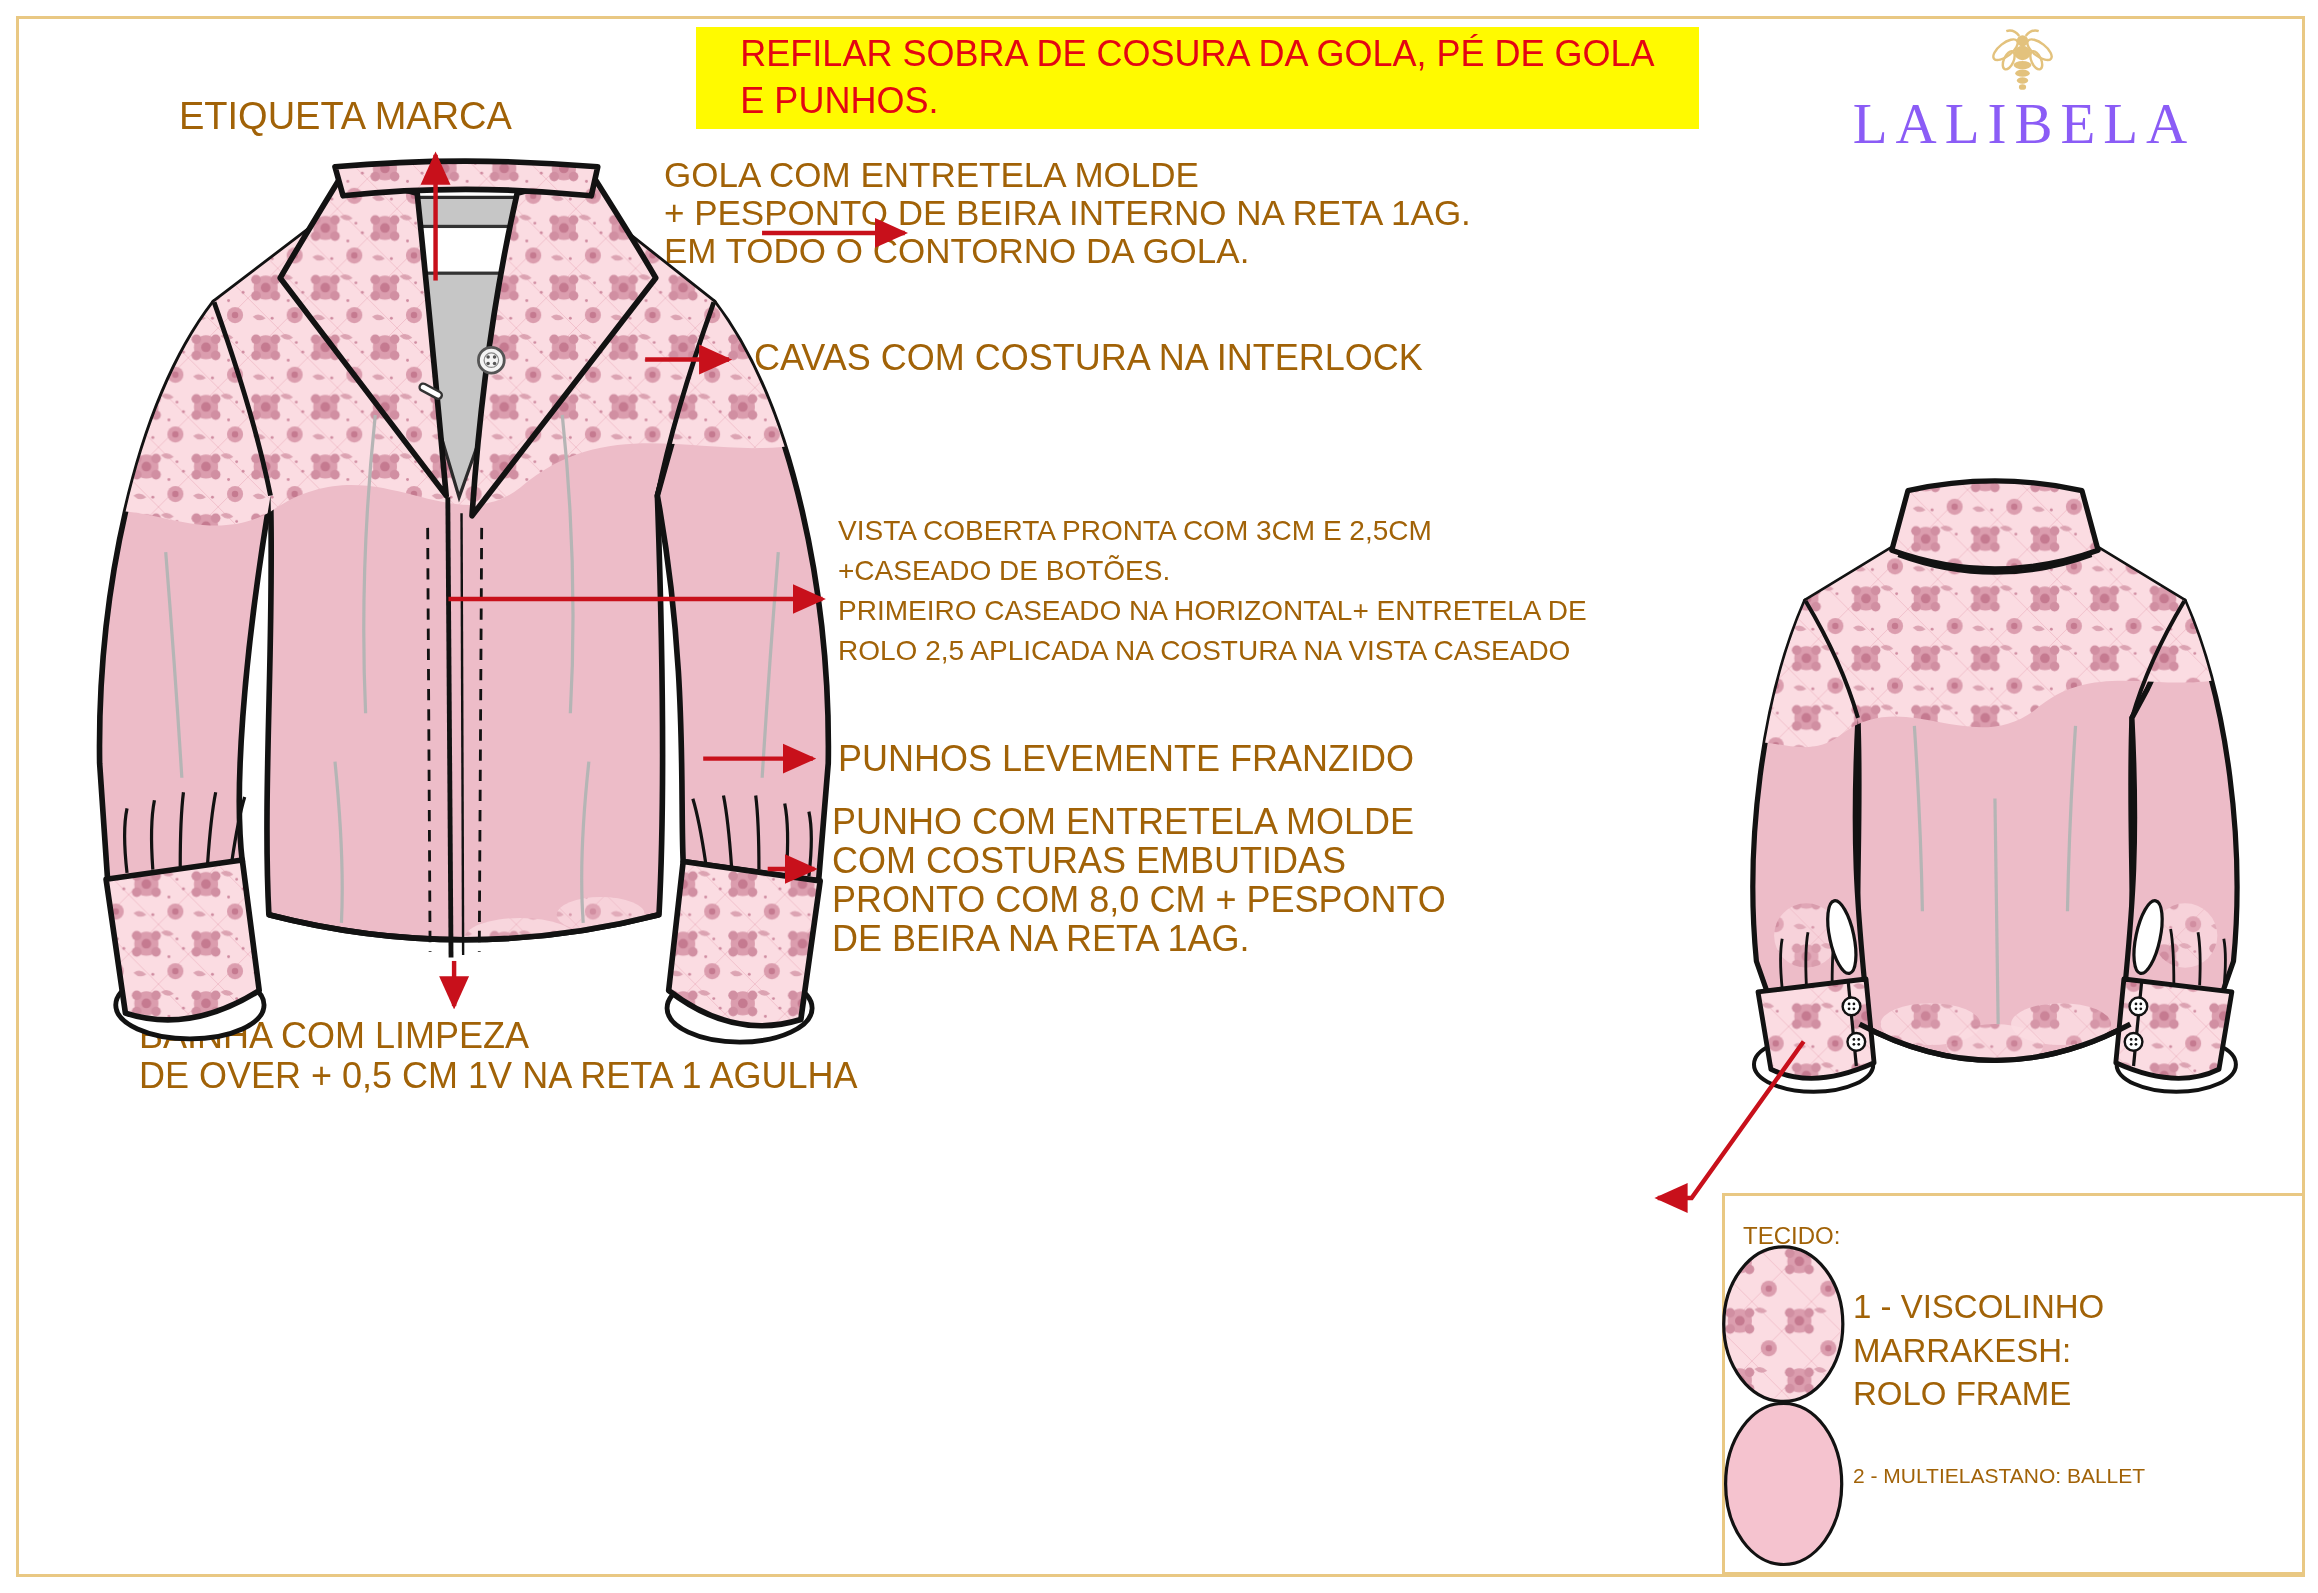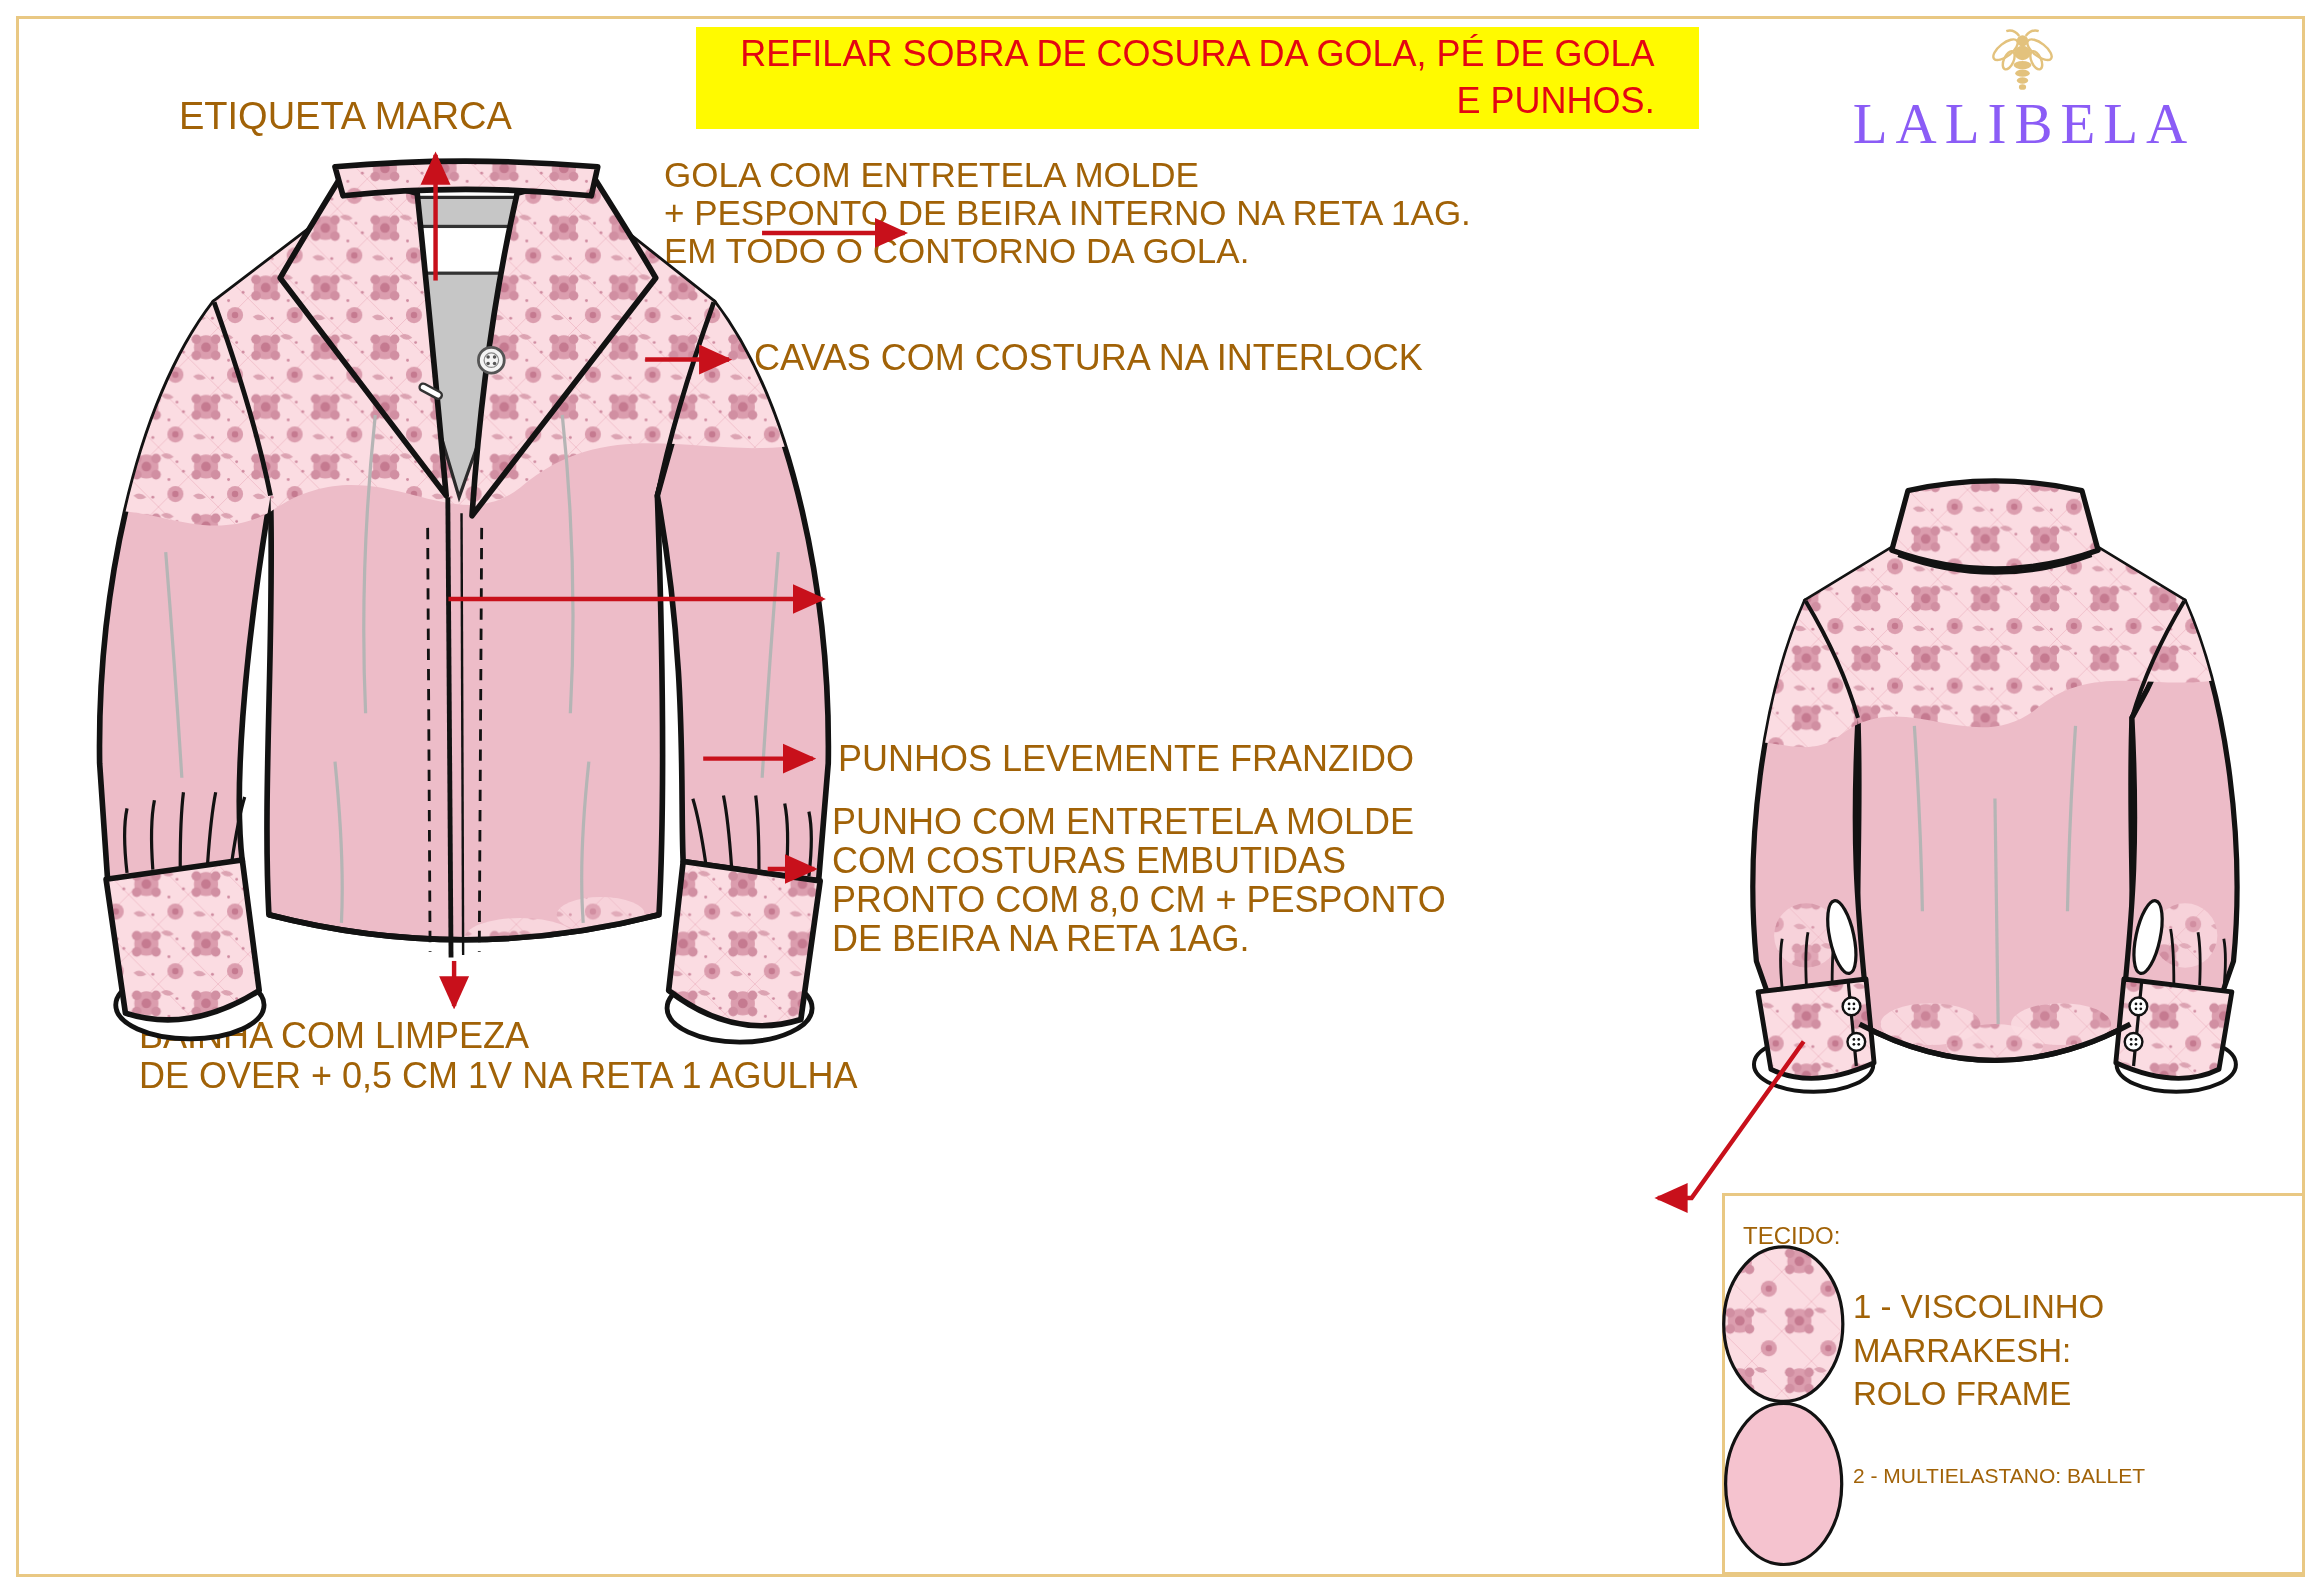--- a/index.html
+++ b/index.html
@@ -1,21 +1,21 @@
 <!DOCTYPE html>
 <html style="font-size:13px"><head>
 <meta charset="utf-8">
 <style>
   html,body{margin:0;padding:0;background:#ffffff;}
   .page{position:relative;width:2319px;height:1593px;background:#ffffff;overflow:hidden;
         font-family:"Liberation Sans",sans-serif;color:#1d1d1d;}
   .page-border{position:absolute;left:16px;top:16px;right:14.5px;bottom:16px;
         border:3.2px solid #e9c883;pointer-events:none;}
   .banner{position:absolute;left:696px;top:27px;width:1003px;height:102px;background:#fffa00;
-        display:flex;align-items:center;justify-content:center;text-align:right;
+        display:flex;align-items:center;justify-content:center;text-align:left;
         font-size:36px;line-height:1.3;color:#e30613;white-space:pre-line;}
   .brand-name{position:absolute;left:1766px;top:91px;width:516px;text-align:center;
         font-family:"Liberation Serif",serif;font-size:57px;letter-spacing:8px;
         color:#8b5cf6;font-weight:400;}
   .ann{position:absolute;white-space:pre-line;color:#a16207;}
   .etiqueta{left:179px;top:95px;font-size:38px;}
   .gola{left:664px;top:156px;font-size:35px;line-height:1.08;}
   .cavas{left:754px;top:337px;font-size:36px;}
   .vista{left:838px;top:511px;font-size:28px;line-height:1.43;}
   .punhos-franzido{left:838px;top:738px;font-size:36px;}
@@ -60,20 +60,24 @@
       <ellipse cx="50" cy="74" rx="4.5" ry="3.5"></ellipse>
     </g>
   </svg>
   <div class="brand-name">LALIBELA</div>
 
   <div class="ann etiqueta">ETIQUETA MARCA</div>
   <div class="ann gola">GOLA COM ENTRETELA MOLDE
  + PESPONTO DE BEIRA INTERNO NA RETA 1AG.
  EM TODO O CONTORNO DA GOLA.</div>
   <div class="ann cavas">CAVAS COM COSTURA NA INTERLOCK</div>
+  <div class="ann vista">VISTA COBERTA PRONTA COM 3CM E 2,5CM
++CASEADO DE BOTÕES.
+PRIMEIRO CASEADO NA HORIZONTAL+ ENTRETELA DE
+ROLO 2,5 APLICADA NA COSTURA NA VISTA CASEADO</div>
   <div class="ann punhos-franzido">PUNHOS LEVEMENTE FRANZIDO</div>
   <div class="ann punho">PUNHO COM ENTRETELA MOLDE
 COM COSTURAS EMBUTIDAS
  PRONTO COM 8,0 CM + PESPONTO
 DE BEIRA NA RETA 1AG.</div>
   <div class="ann bainha">BAINHA COM LIMPEZA
 DE OVER + 0,5 CM 1V NA RETA 1 AGULHA</div>
 
   <svg class="abs" style="left:69px;top:149px;" width="806" height="927" viewBox="0 0 1000 1150">
     <defs>

